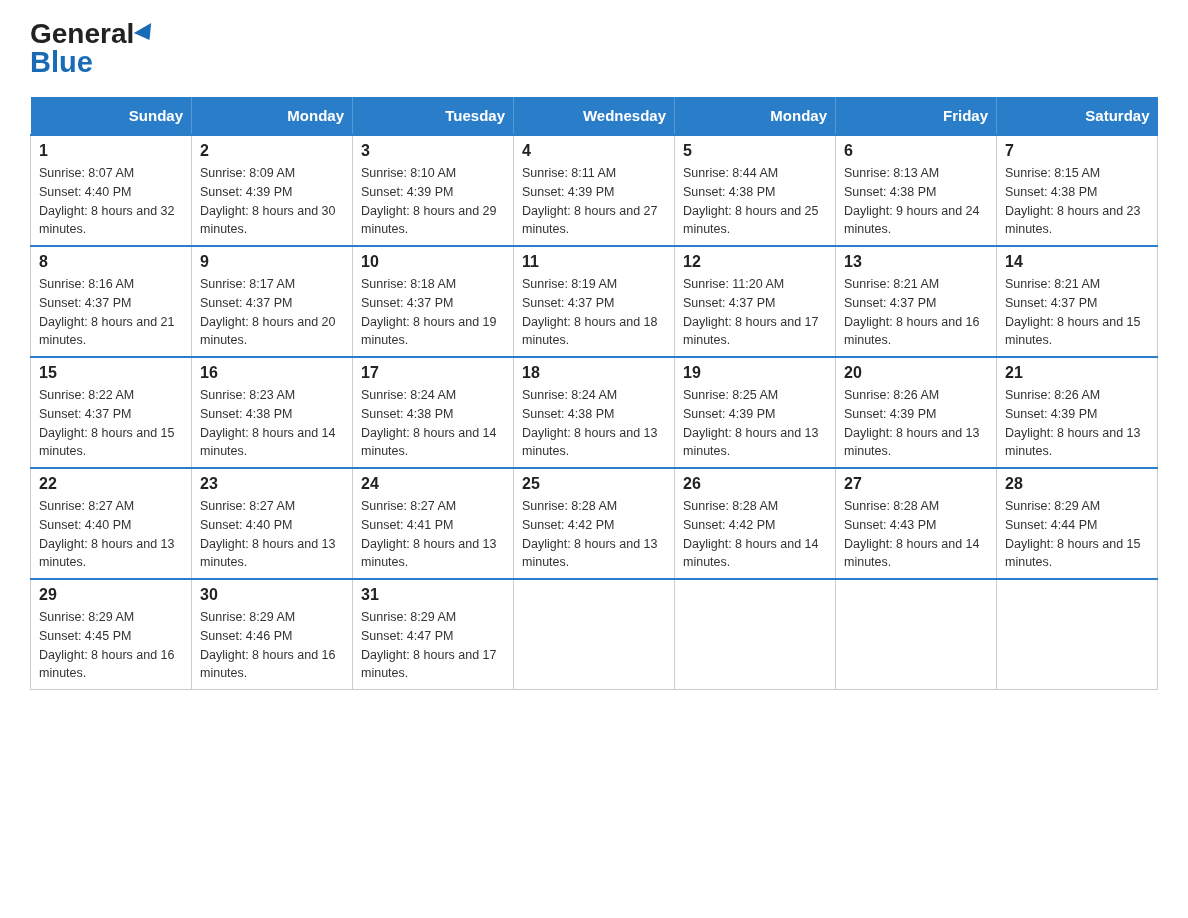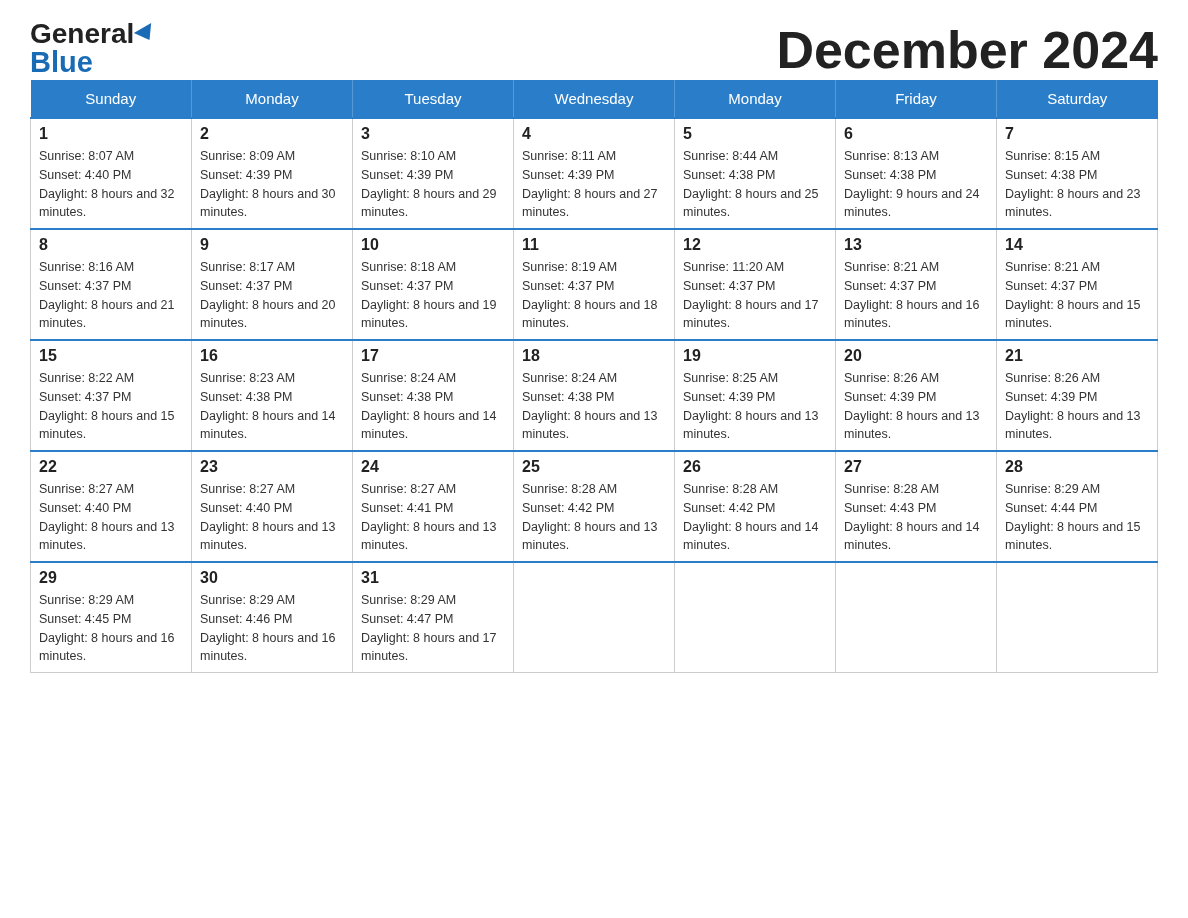--- a/index.html
+++ b/index.html
@@ -5,21 +5,22 @@
     * { box-sizing: border-box; margin: 0; padding: 0; }
     body {
       font-family: Arial, sans-serif;
       background: #fff;
       padding: 20px 30px;
       color: #333;
     }
     .header {
       display: flex;
       justify-content: space-between;
-      align-items: flex-start;
+      align-items: center;
+      margin-bottom: 20px;
       gap: 7px;
     }
     .logo {
       display: flex;
       flex-direction: column;
       align-items: flex-start;
     }
     .logo-text-general {
       font-size: 28px;
       font-weight: bold;
@@ -58,23 +59,23 @@
     }
     .calendar {
       width: 100%;
       border-collapse: collapse;
       font-size: 13px;
     }
     .calendar thead th {
       background: #2a7dc9;
       color: #fff;
       padding: 10px 8px;
-      text-align: center;
+      text-align: right;
       font-size: 15px;
-      font-weight: normal;
+      font-weight: bold;
       border-right: 1px solid #5599d6;
       margin-left: 20px;
     }
     .calendar thead th:last-child {
       border-right: none;
     }
     .calendar tbody td {
       border: 1px solid #ccc;
       vertical-align: top;
       padding: 6px 8px;
@@ -108,21 +109,20 @@
 
 <div class="header">
   <div class="logo">
     <div style="display:flex;align-items:center;">
       <span class="logo-text-general">General</span>
       <span class="logo-triangle"></span>
     </div>
     <span class="logo-line2">Blue</span>
   </div>
   <div class="title-section">
-    <div class="month-title">December 2024</div>
   </div>
 </div>
 
 <table class="calendar">
   <thead>
     <tr>
       <th>Sunday</th>
       <th>Monday</th>
       <th>Tuesday</th>
       <th>Wednesday</th>

